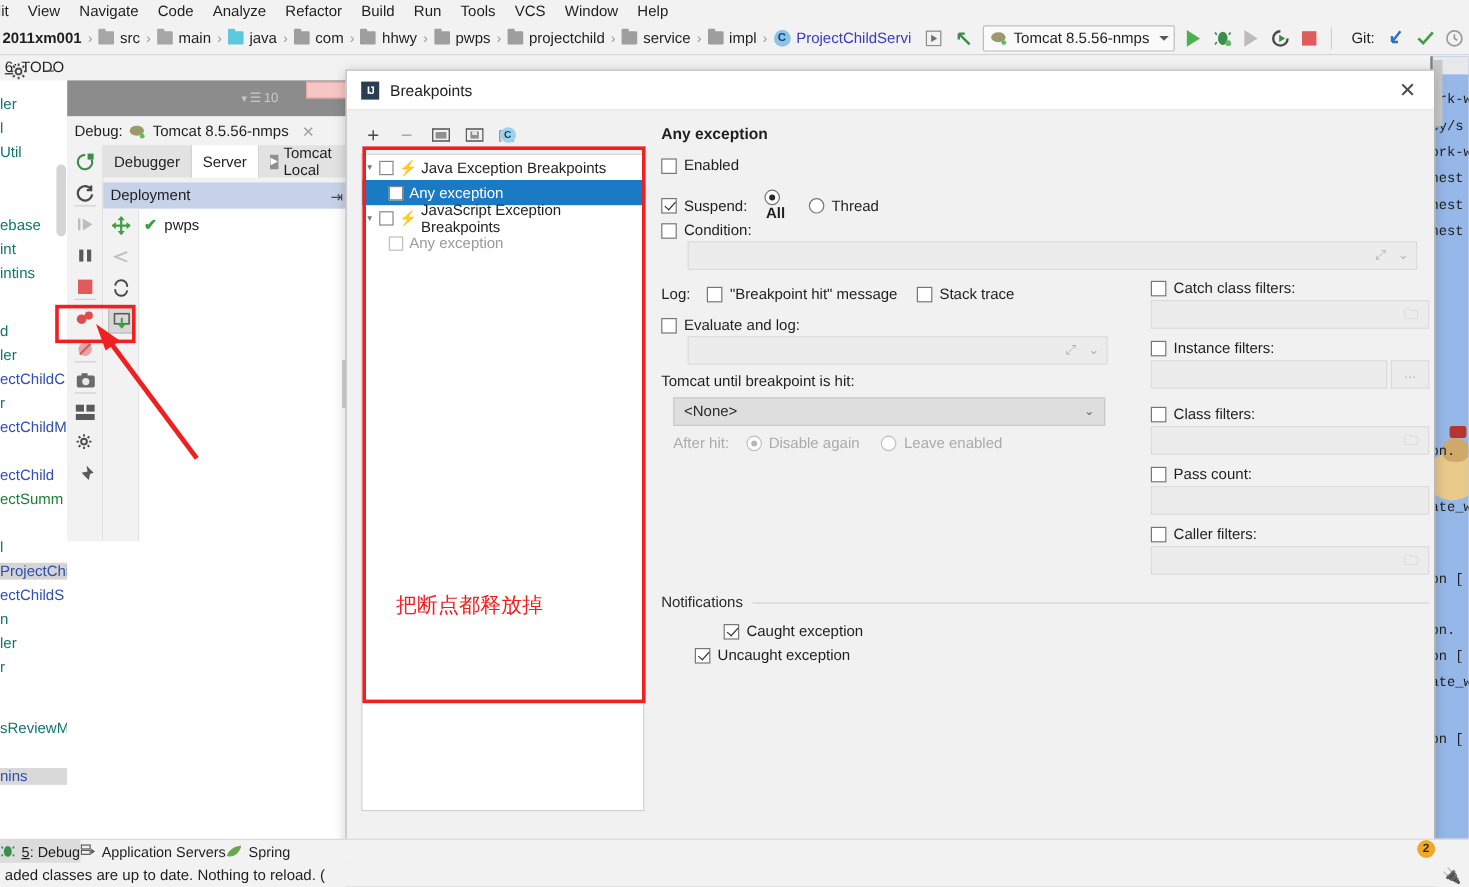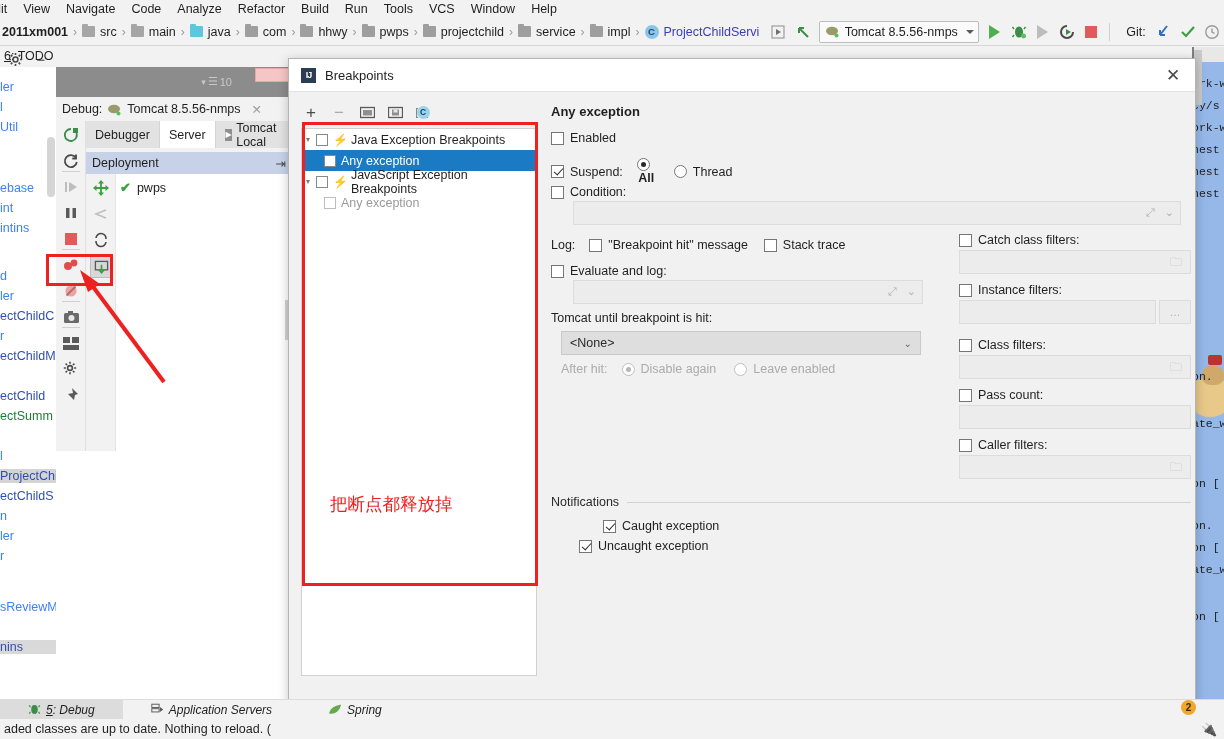--- a/index.html
+++ b/index.html
@@ -84,21 +84,21 @@
   }
   .todo-tab .t { position: absolute; left: 4px; top: 2px; }
   .todo-tab .t u { text-decoration: underline; }
 
   .left-pane {
     position: absolute; left: 0; top: 67px; width: 56px; height: 632px;
     background: #ffffff; overflow: hidden;
   }
   .tree-frag {
     position: absolute; left: 0; font-size: 12.5px; white-space: nowrap;
-    color: #3b82f6;
+    color: #0f766e;
   }
   .tree-frag.blue { color: #2f4fb0; }
   .tree-frag.green { color: #1a7f37; }
   .tree-frag.sel { background: #d4d4d4; color: #2f4fb0; }
   .tree-frag.selg { background: #d9d9d9; color: #2f4fb0; }
   .left-scroll {
     position: absolute; left: 47px; top: 70px; width: 8px; height: 60px;
     background: #d5d5d5; border-radius: 4px;
   }
 
@@ -207,21 +207,21 @@
     background: #c9c9c9;
   }
   .editor-left-edge { position: absolute; left: 1192px; top: 47px; width: 2px; height: 652px; background: #7f7f7f; }
 
   
   .toolwin-bar {
     position: absolute; left: 0; top: 699px; width: 1224px; height: 20px;
     background: #f2f2f2; border-top: 1px solid #dcdcdc;
     display: flex; align-items: center; font-size: 12px;
   }
-  .toolwin-bar .item { display: flex; align-items: center; gap: 5px; padding: 0 28px; height: 20px; font-style: italic; }
+  .toolwin-bar .item { display: flex; align-items: center; gap: 5px; padding: 0 0; height: 20px; }
   .toolwin-bar .item.active { background: #dcdcdc; }
   .toolwin-bar .item u { text-decoration: underline; }
 
   .statusbar {
     position: absolute; left: 0; top: 719px; width: 1224px; height: 20px;
     background: #f2f2f2;
     display: flex; align-items: center; font-size: 12.5px;
     padding-left: 4px;
   }
   .badge-warn {

